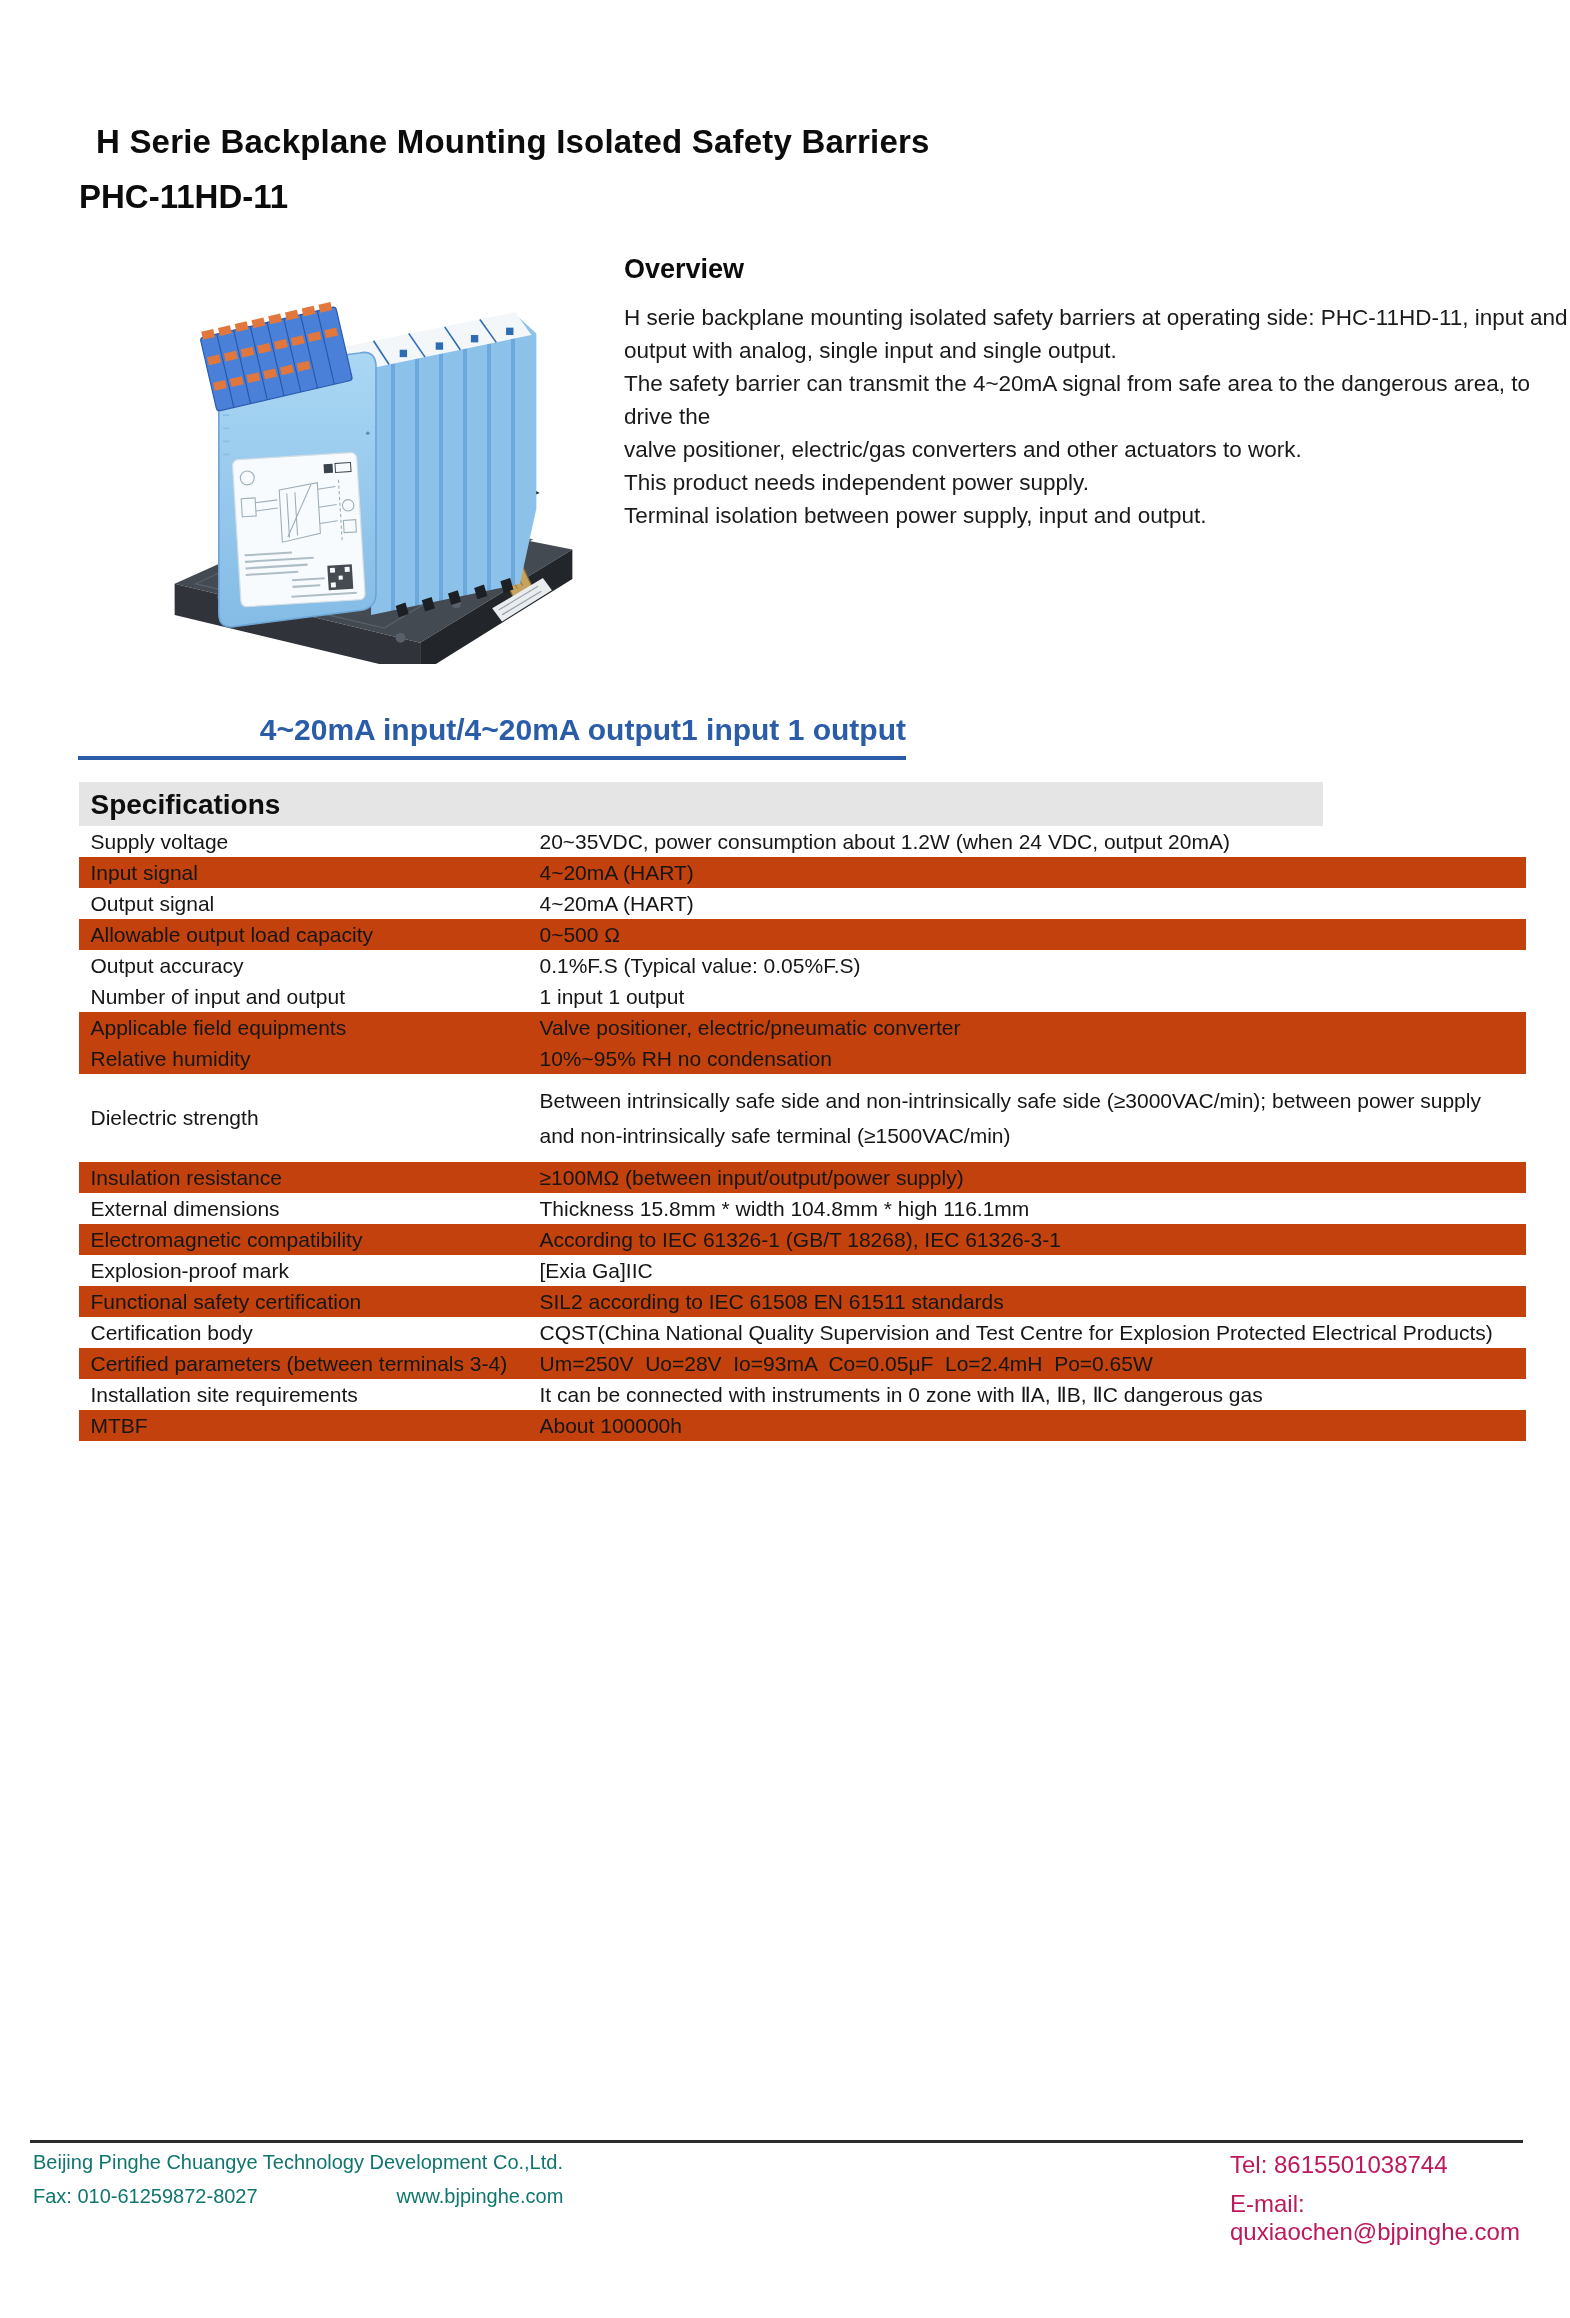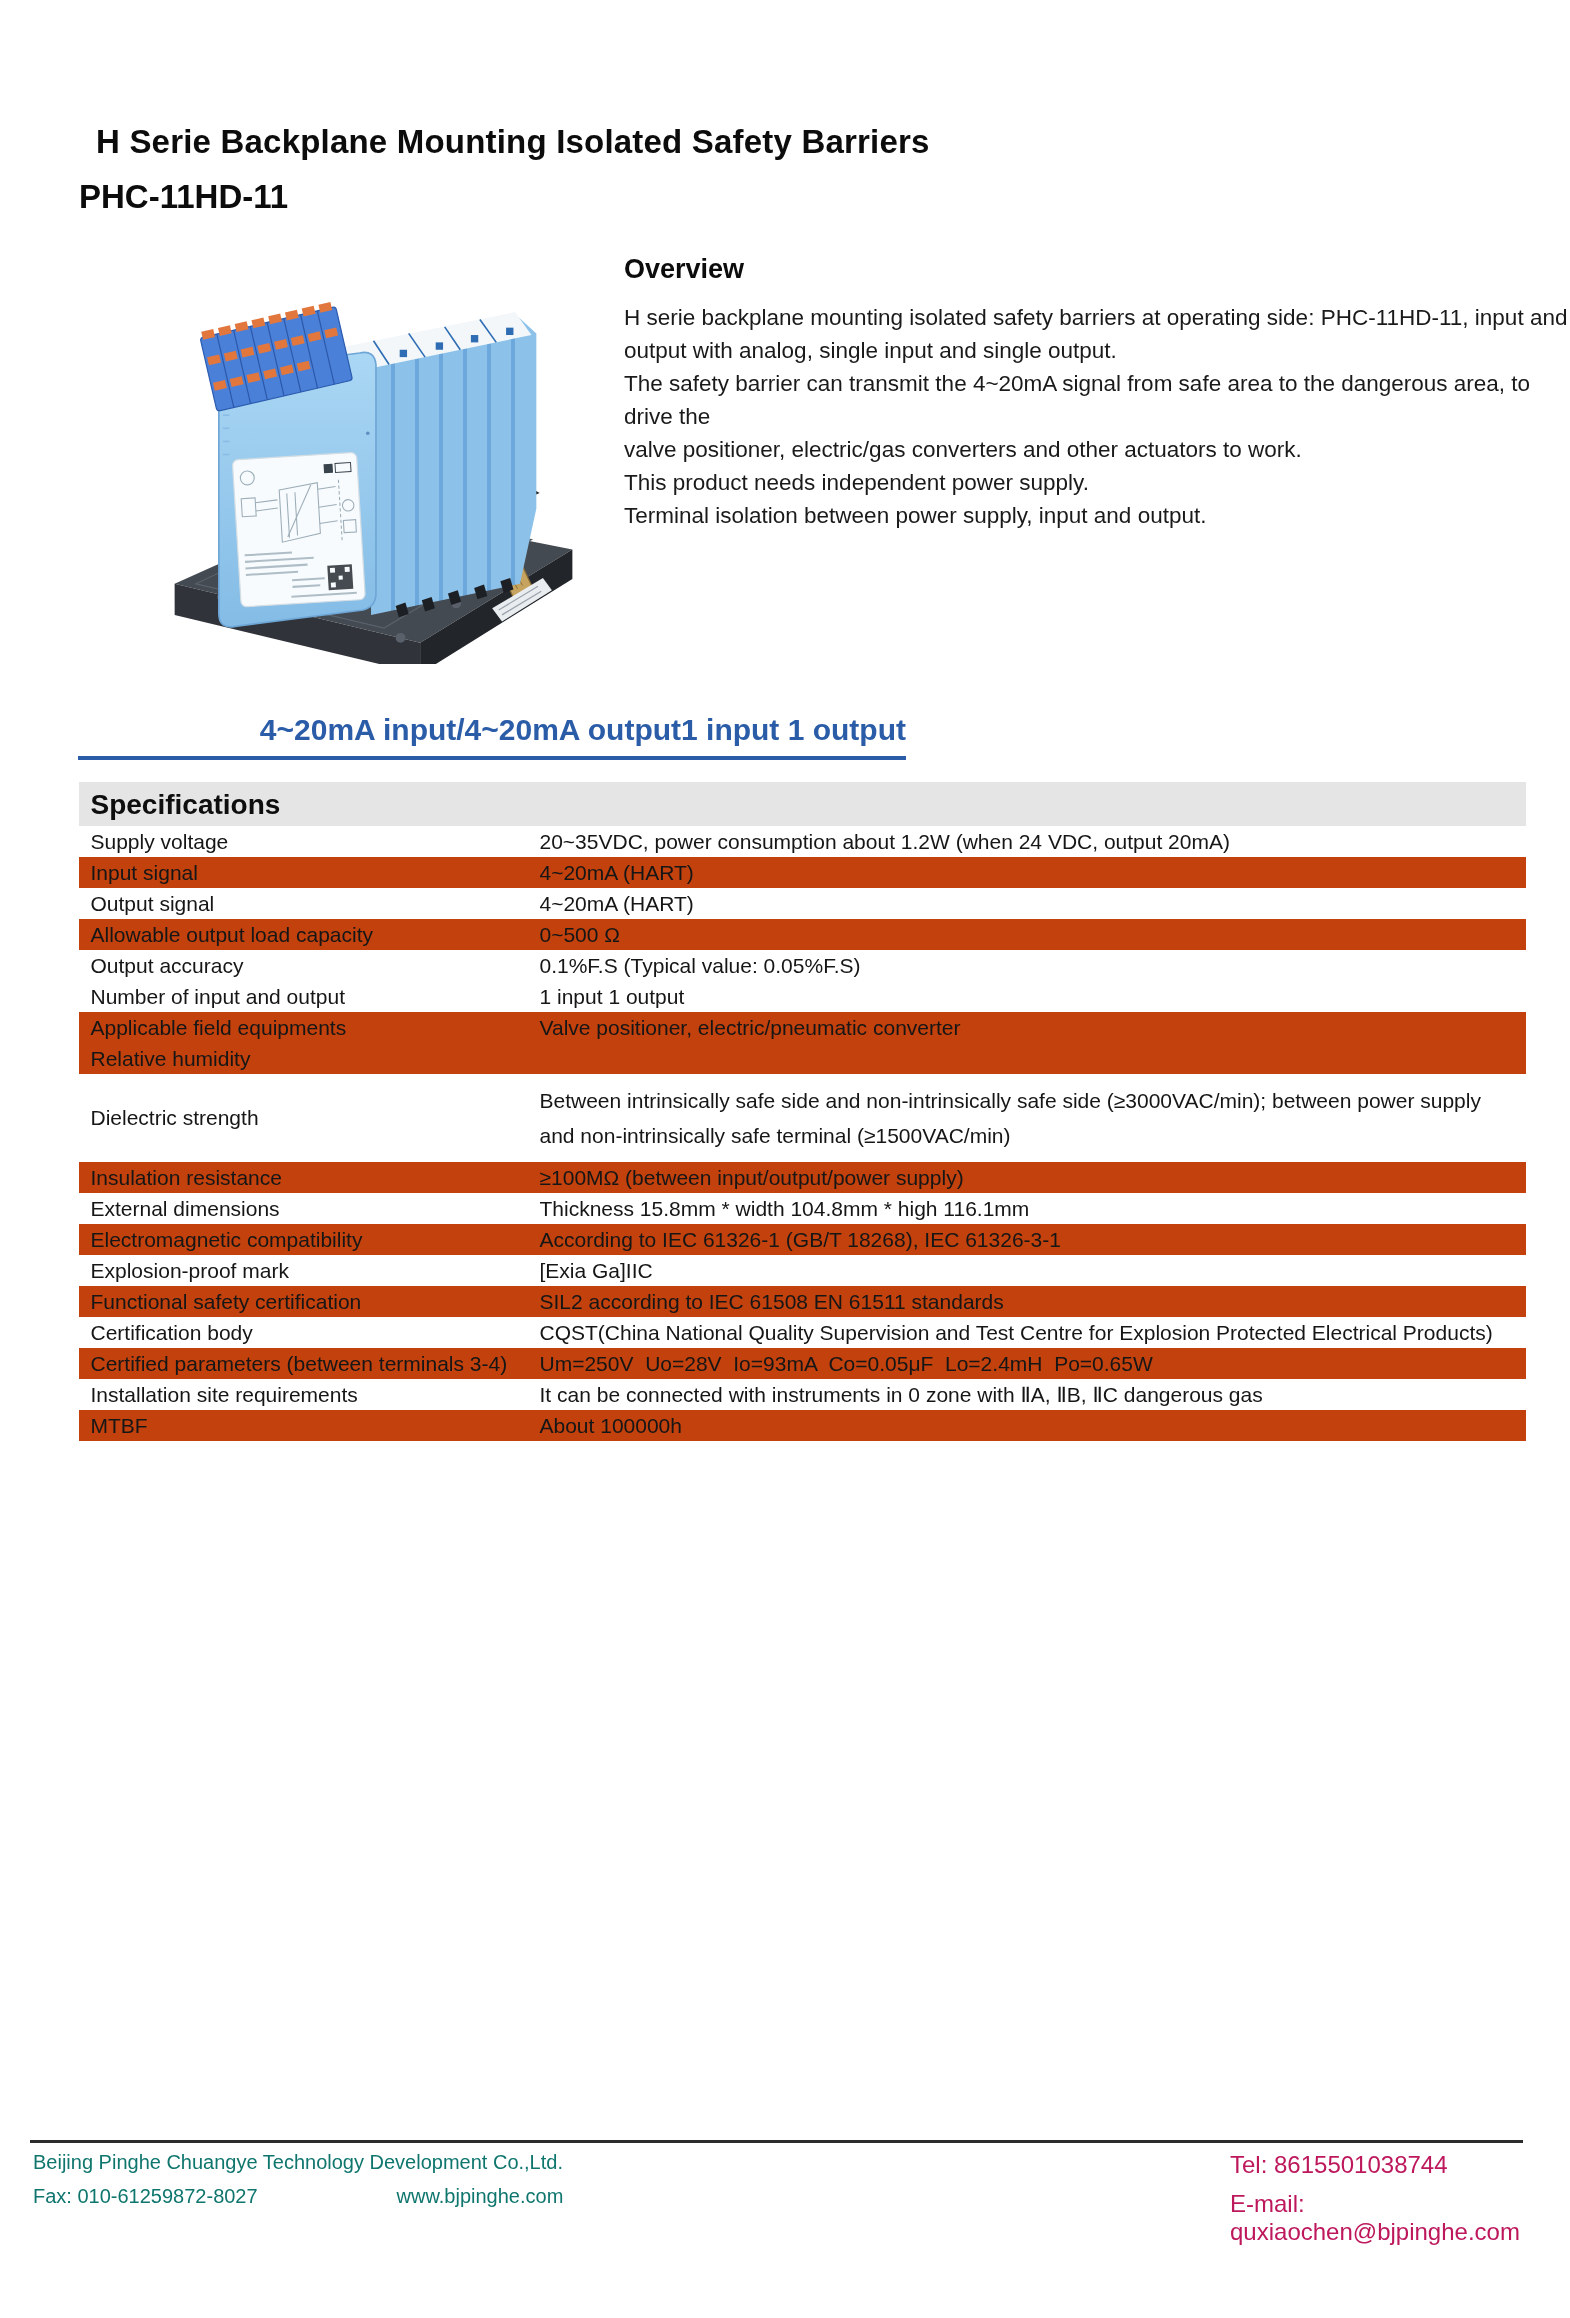--- a/index.html
+++ b/index.html
@@ -11,21 +11,21 @@
   .page-model{position:absolute;left:79px;top:178px;font-size:33px;font-weight:bold;color:#0c0c0c;}
   .product-photo{position:absolute;left:83px;top:263px;width:491px;height:401px;}
   .overview{position:absolute;left:624px;top:254px;width:945px;}
   .overview-heading{margin:0 0 16.4px 0;font-size:27px;font-weight:bold;color:#0c0c0c;}
   .ov-line{font-size:22.5px;line-height:33px;color:#1a1a1a;}
   .signal-heading{
     position:absolute;left:78px;top:713px;width:828px;display:flex;justify-content:flex-end;
     font-size:30px;font-weight:bold;padding-bottom:9px;border-bottom:4.1px solid #2a5ca8;color:#2a5ca8;
   }
   .spec-bar{
-    position:absolute;left:79px;top:782px;width:1447px;height:44px;background:#e5e5e5;
+    position:absolute;left:79px;top:782px;width:1244px;height:44px;background:#e5e5e5;
     font-size:28px;font-weight:bold;line-height:45px;padding-left:11.5px;box-sizing:border-box;color:#0e0e0e;
   }
   .spec-table{position:absolute;left:79px;top:826px;width:1447px;font-size:21px;}
   .spec-row{display:flex;align-items:center;min-height:31px;}
   .spec-row.gray{background:#c2410c;}
   .spec-row.tall{padding:9px 0;}
   .spec-row.tall .spec-value{line-height:35px;}
   .spec-label{flex:0 0 449px;padding-left:11.5px;color:#161616;}
   .spec-value{flex:1;padding-right:9.8px;white-space:pre-wrap;line-height:26px;color:#161616;}
   .footer-rule{position:absolute;left:30px;top:2140px;width:1493px;height:2.5px;background:#2c2c2c;}
@@ -252,20 +252,21 @@
       <div class="spec-row">
         <div class="spec-label">Number of input and output</div>
         <div class="spec-value">1 input 1 output</div>
       </div>
       <div class="spec-row gray">
         <div class="spec-label">Applicable field equipments</div>
         <div class="spec-value">Valve positioner, electric/pneumatic converter</div>
       </div>
       <div class="spec-row gray">
         <div class="spec-label">Relative humidity</div>
+        <div class="spec-value">10%~95% RH no condensation</div>
       </div>
       <div class="spec-row tall">
         <div class="spec-label">Dielectric strength</div>
         <div class="spec-value">Between intrinsically safe side and non-intrinsically safe side (≥3000VAC/min); between power supply and non-intrinsically safe terminal (≥1500VAC/min)</div>
       </div>
       <div class="spec-row gray">
         <div class="spec-label">Insulation resistance</div>
         <div class="spec-value">≥100MΩ (between input/output/power supply)</div>
       </div>
       <div class="spec-row">

